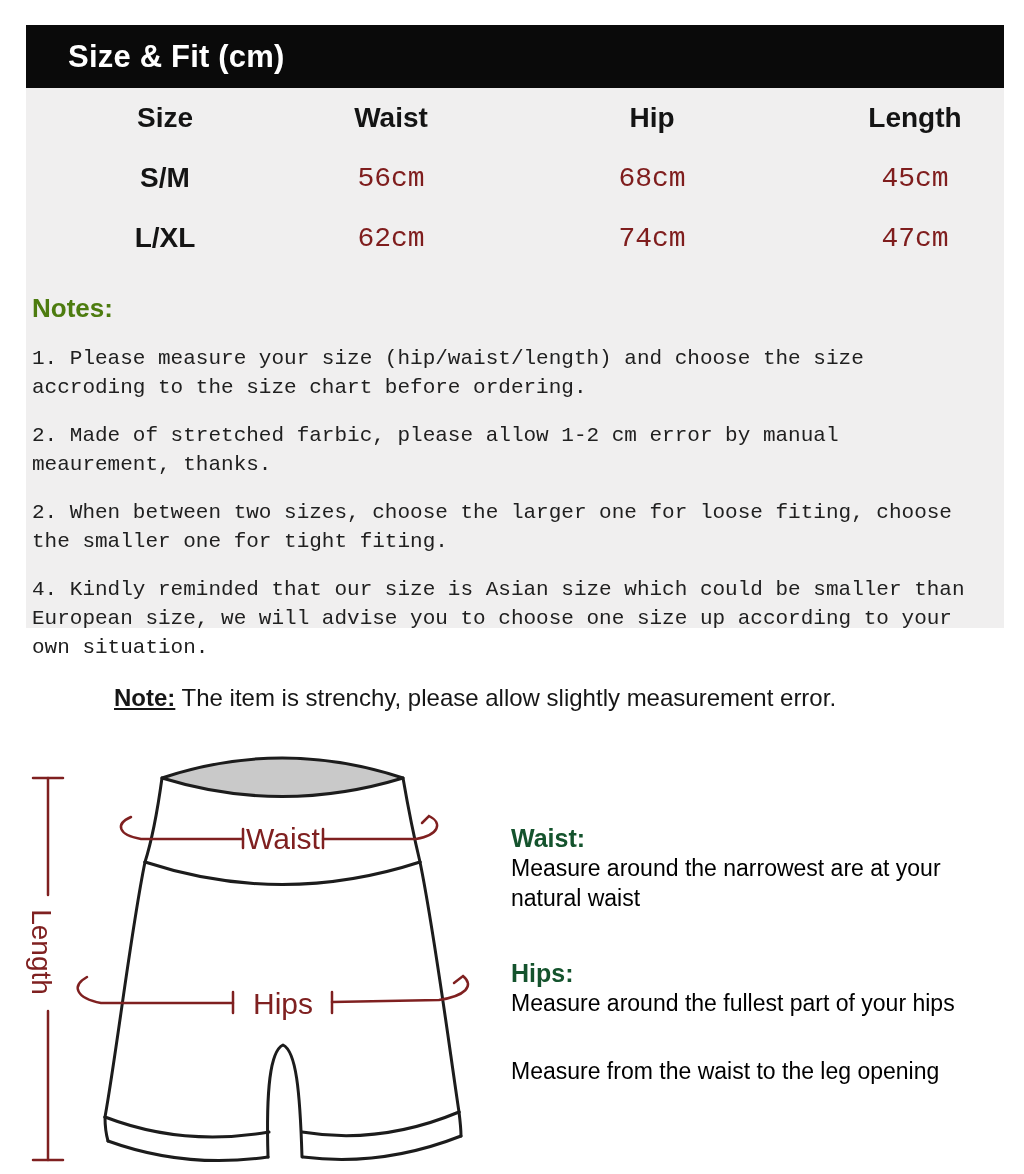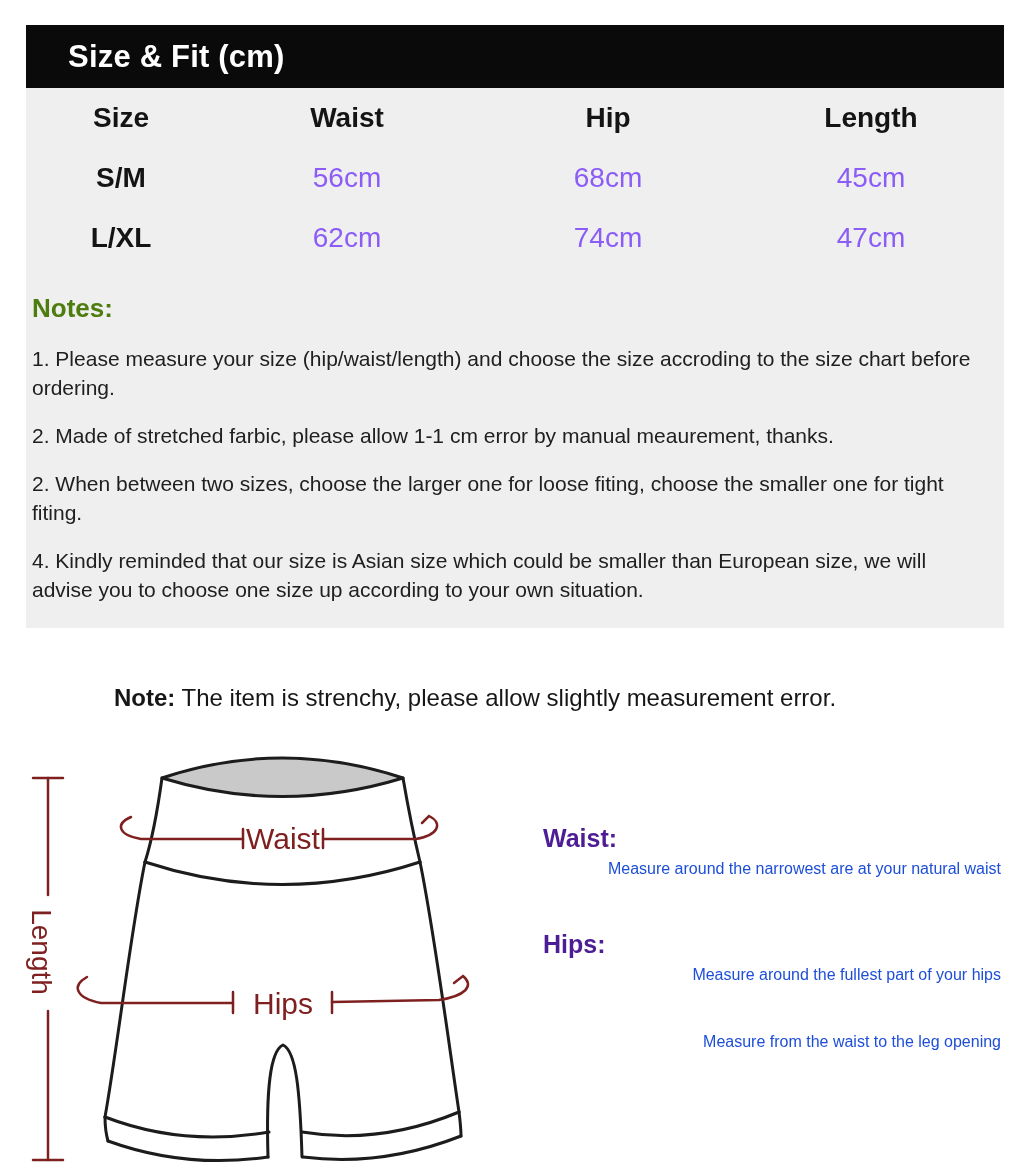--- a/index.html
+++ b/index.html
@@ -15,41 +15,42 @@
   .header-bar{
     width:100%;height:63px;background:#0a0a0a;display:flex;align-items:center;
   }
   .header-bar .title{
     color:#ffffff;font-size:31px;font-weight:bold;padding-left:42px;letter-spacing:0.2px;
   }
   .size-table{
     display:grid;grid-template-columns:190px 262px 260px 266px;
     grid-auto-rows:60px;align-items:center;justify-items:center;
     font-size:28px;
+    padding-left:44px;
   }
   .size-table .th, .size-table .rowlabel{font-weight:bold;color:#141414;}
-  .size-table .val{font-weight:normal;color:#8b5cf6;}
+  .size-table .val{font-weight:normal;color:#7f1d1d;font-family:Liberation Mono, monospace;}
   .notes{
     padding:25px 0 0 6px;width:950px;
   }
   .notes h2{
     margin:0 0 20px 0;font-size:26px;font-weight:bold;color:#4d7c0f;
   }
   .notes p{
-    margin:0 0 19px 0;font-size:21px;line-height:29px;color:#202020;width:945px;
+    margin:0 0 19px 0;font-size:21px;line-height:29px;color:#202020;width:945px;font-family:Liberation Mono, monospace;
   }
   .stretch-note{
     position:absolute;left:114px;top:684px;font-size:24px;color:#161616;white-space:nowrap;
   }
-  .stretch-note .nlabel{font-weight:bold;}
+  .stretch-note .nlabel{font-weight:bold;text-decoration:underline;}
   .diagram{position:absolute;left:20px;top:745px;width:480px;height:429px;}
   .defs-col{position:absolute;left:511px;top:822px;width:490px;}
   .def-block{margin:0;}
-  .def-block .term{font-size:25px;font-weight:bold;line-height:32px;color:#4c1d95;margin-left:32px;}
-  .def-block .desc{font-size:16px;line-height:29.5px;color:#1d4ed8;text-align:right;}
+  .def-block .term{font-size:25px;font-weight:bold;line-height:32px;color:#14532d;}
+  .def-block .desc{font-size:23px;line-height:29.5px;color:#000000;}
   .def-gap-a{height:44px;}
   .def-gap-b{height:38px;}
 </style>
 </head>
 <body>
 
 <div class="panel">
   <div class="header-bar">
     <span class="title">Size &amp; Fit (cm)</span>
   </div>
@@ -67,21 +68,21 @@
 
     <div class="rowlabel">L/XL</div>
     <div class="val">62cm</div>
     <div class="val">74cm</div>
     <div class="val">47cm</div>
   </div>
 
   <div class="notes">
     <h2>Notes:</h2>
     <p>1. Please measure your size (hip/waist/length) and choose the size accroding to the size chart before ordering.</p>
-    <p>2. Made of stretched farbic, please allow 1-1 cm error by manual meaurement, thanks.</p>
+    <p>2. Made of stretched farbic, please allow 1-2 cm error by manual meaurement, thanks.</p>
     <p>2. When between two sizes, choose the larger one for loose fiting, choose the smaller one for tight fiting.</p>
     <p>4. Kindly reminded that our size is Asian size which could be smaller than European size, we will advise you to choose one size up according to your own situation.</p>
   </div>
 </div>
 
 <div class="stretch-note"><span class="nlabel">Note:</span><span> The item is strenchy, please allow slightly measurement error.</span></div>
 
 <div class="diagram">
   <svg width="480" height="429" viewBox="0 0 480 429">
 

